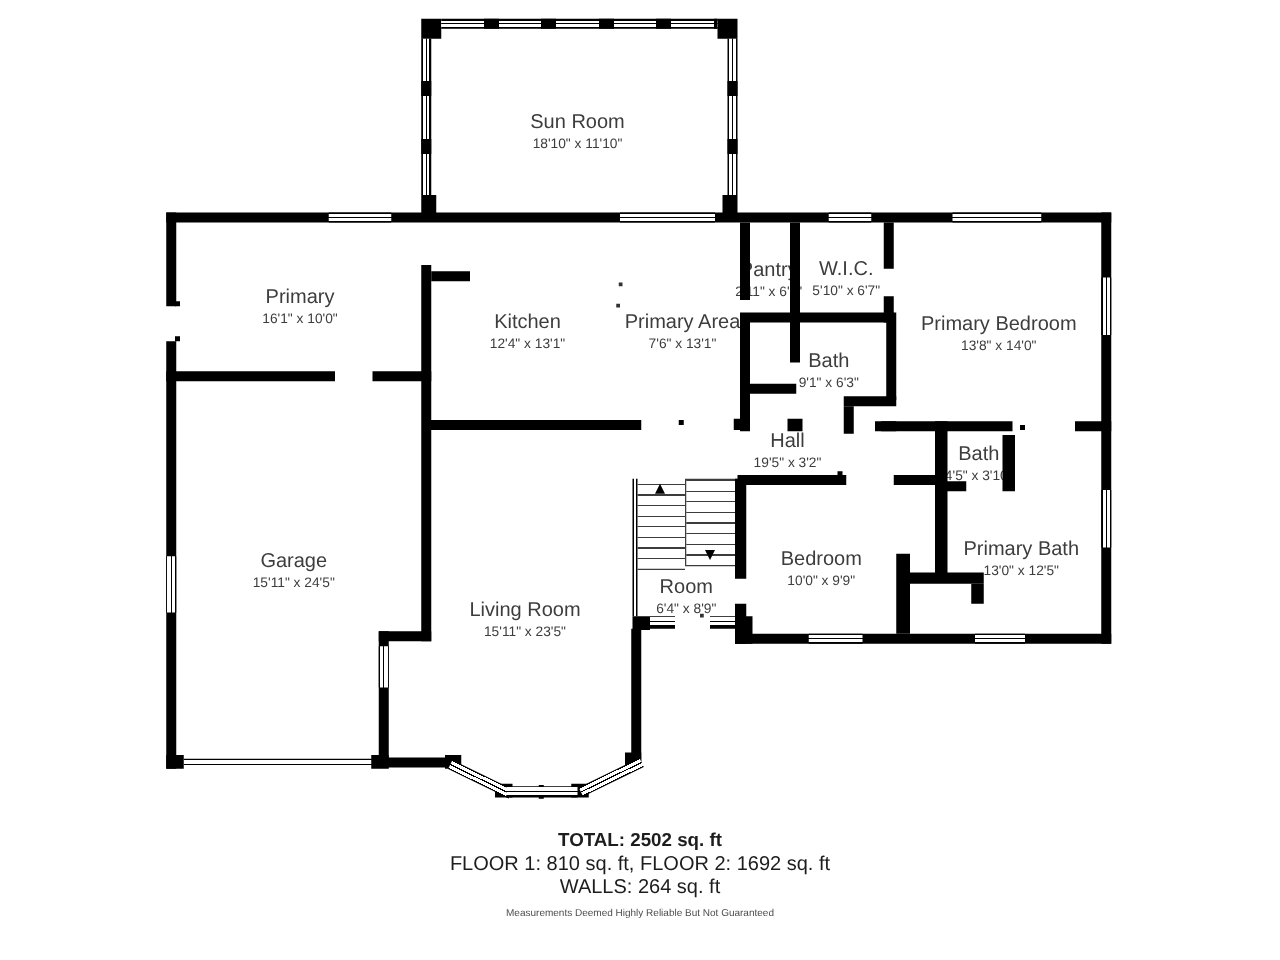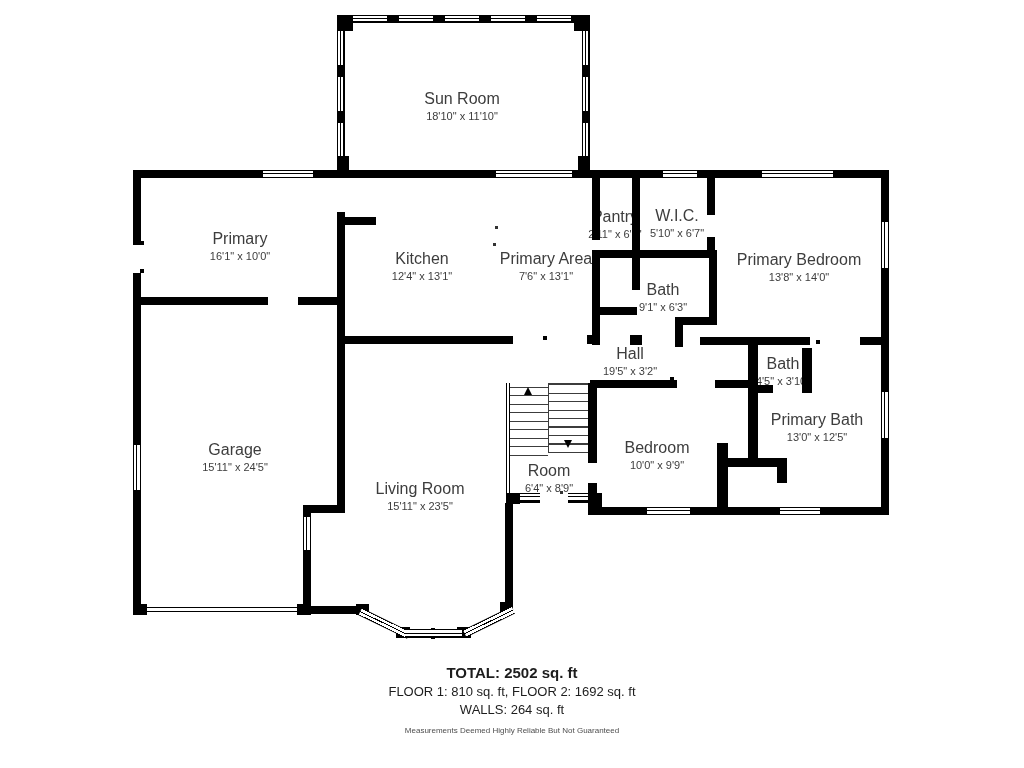--- a/index.html
+++ b/index.html
@@ -35,21 +35,21 @@
           border-right:4px solid transparent;border-bottom:8px solid #000}
   .tri-down{position:absolute;z-index:5;width:0;height:0;border-left:4px solid transparent;
             border-right:4px solid transparent;border-top:8px solid #000}
   .rot{transform-origin:left top}
   .label{position:absolute;z-index:1;transform:translate(-50%,-50%);text-align:center;
          color:#3d3d3d;white-space:nowrap;line-height:1.28}
   .rname{font-size:16px}
   .rdims{font-size:11px}
   .summary{position:absolute;left:0;right:0;top:664px;text-align:center;color:#1d1d1d;z-index:1}
   .s-total{font-size:15px;font-weight:bold;margin-bottom:2px}
-  .s-line{font-size:13px;line-height:17.5px}
+  .s-line{font-size:16px;line-height:17.5px}
   .s-disc{font-size:8px;color:#4e4e4e;margin-top:8px}
 </style>
 </head>
 <body>
 
 <div class="canvas">
 
   <div class="w" style="left:337px;top:15px;width:16px;height:16px"></div>
   <div class="w" style="left:574px;top:15px;width:16px;height:16px"></div>
   <div class="swh" style="left:353px;top:15px;width:221px"></div>
@@ -187,21 +187,21 @@
     <div class="rdims">9'1" x 6'3"</div>
   </div>
   <div class="label" style="left:630px;top:361px">
     <div class="rname">Hall</div>
     <div class="rdims">19'5" x 3'2"</div>
   </div>
   <div class="label" style="left:783px;top:371px">
     <div class="rname">Bath</div>
     <div class="rdims">4'5" x 3'10"</div>
   </div>
-  <div class="label" style="left:817px;top:427px">
+  <div class="label" style="left:817px;top:447px">
     <div class="rname">Primary Bath</div>
     <div class="rdims">13'0" x 12'5"</div>
   </div>
   <div class="label" style="left:657px;top:455px">
     <div class="rname">Bedroom</div>
     <div class="rdims">10'0" x 9'9"</div>
   </div>
   <div class="label" style="left:549px;top:478px">
     <div class="rname">Room</div>
     <div class="rdims">6'4" x 8'9"</div>

